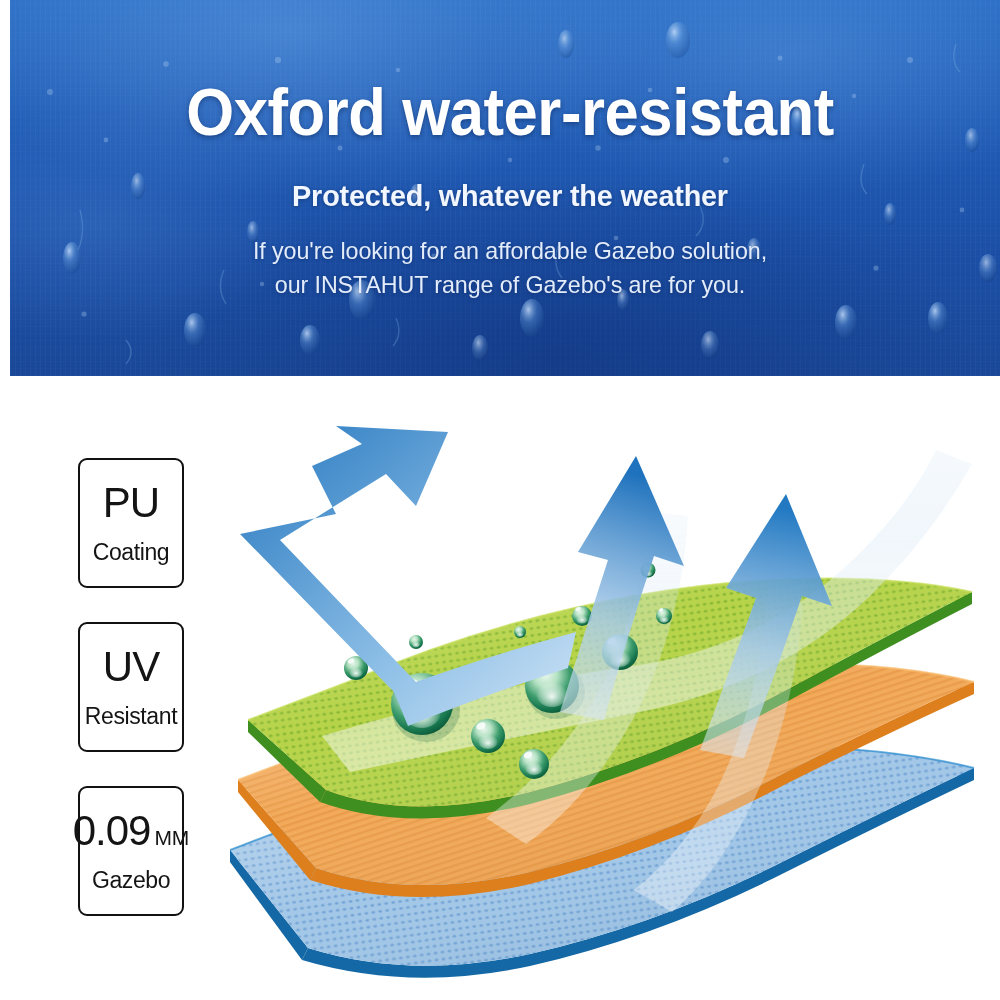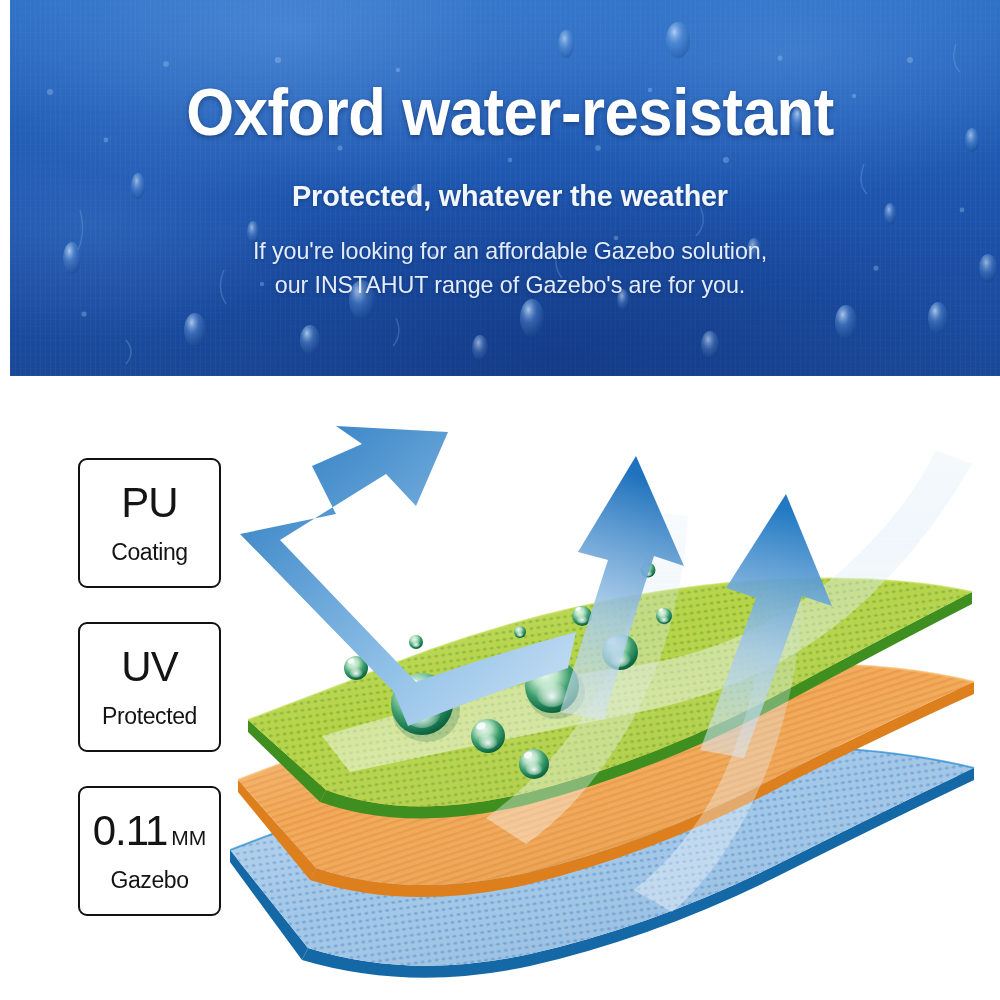--- a/index.html
+++ b/index.html
@@ -112,21 +112,21 @@
   #hero-body .bodyline { display: block; white-space: nowrap; }
 
   
   #badges {
     position: absolute;
     left: 78px; top: 458px;
     width: 132px;
   }
   .badge {
     box-sizing: border-box;
-    width: 143px;
+    width: 106px;
     height: 130px;
     border: 2px solid #111111;
     border-radius: 9px;
     background: #ffffff;
     margin-bottom: 34px;
     display: flex;
     flex-direction: column;
     align-items: center;
     justify-content: center;
     color: #141414;
@@ -262,26 +262,26 @@
       <div class="badge-main">
         <span>PU</span>
       </div>
       <div class="badge-sub">Coating</div>
     </div>
 
     <div class="badge">
       <div class="badge-main">
         <span>UV</span>
       </div>
-      <div class="badge-sub">Protected</div>
+      <div class="badge-sub">Resistant</div>
     </div>
 
     <div class="badge">
       <div class="badge-main">
-        <span>0.11</span>
+        <span>0.09</span>
         <span class="unit">MM</span>
       </div>
       <div class="badge-sub">Gazebo</div>
     </div>
 
   </div>
 
   <div id="illus">
     <svg width="770" height="560" viewBox="0 0 770 560">
       <defs>

